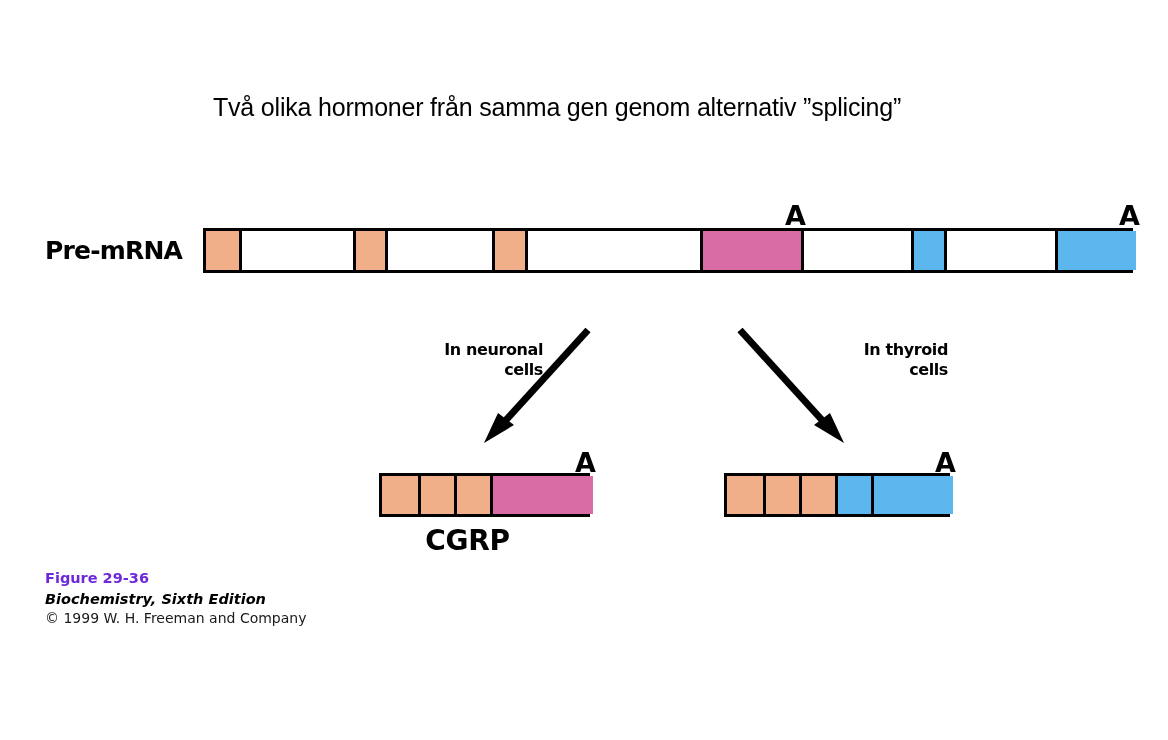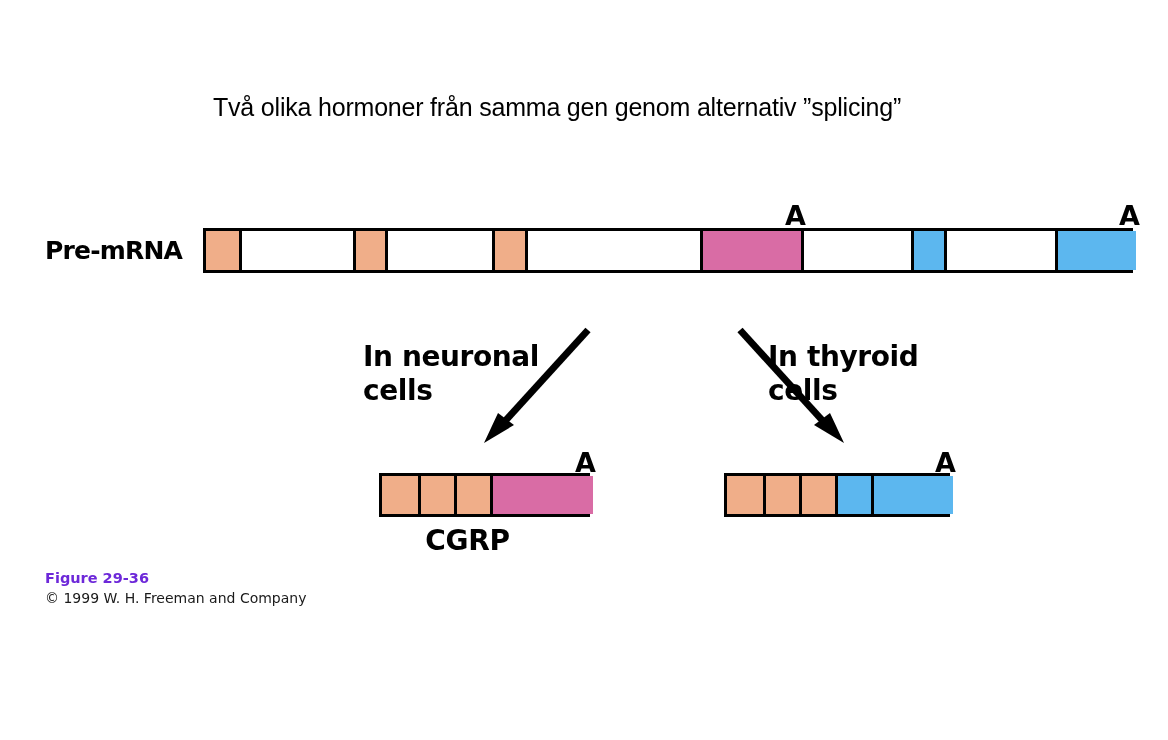--- a/index.html
+++ b/index.html
@@ -83,25 +83,25 @@
   }
 
   
   .arrow-svg {
     position: absolute;
     overflow: visible;
   }
   .arrow-label {
     position: absolute;
     font-family: "DejaVu Sans", sans-serif;
-    font-size: 28px;
+    font-size: 16px;
     font-weight: bold;
     line-height: 1.22;
     letter-spacing: -0.4px;
-    text-align: left;
+    text-align: right;
     color: #000;
     white-space: pre-line;
   }
 
   
   #cgrp-track {
     left: 379px;
     top: 473px;
     width: 211px;
     height: 44px;
@@ -207,16 +207,17 @@
       <div class="segment" style="left: 0px; width: 36px; background: rgb(240, 174, 137);"></div>
       <div class="segment bordered-left" style="left: 36px; width: 36px; background: rgb(240, 174, 137);"></div>
       <div class="segment bordered-left" style="left: 72px; width: 36px; background: rgb(240, 174, 137);"></div>
       <div class="segment bordered-left" style="left: 108px; width: 36px; background: rgb(92, 183, 239);"></div>
       <div class="segment bordered-left" style="left: 144px; width: 82px; background: rgb(92, 183, 239);"></div>
     </div>
   <div class="poly-a" style="left:935px; top:449px;">A</div>
 
   <div id="caption">
     <div class="caption-figure">Figure 29-36</div>
+    <div class="caption-book">Biochemistry, Sixth Edition</div>
     <div class="caption-copyright">© 1999 W. H. Freeman and Company</div>
   </div>
 
 </div>
 
 </body></html>

